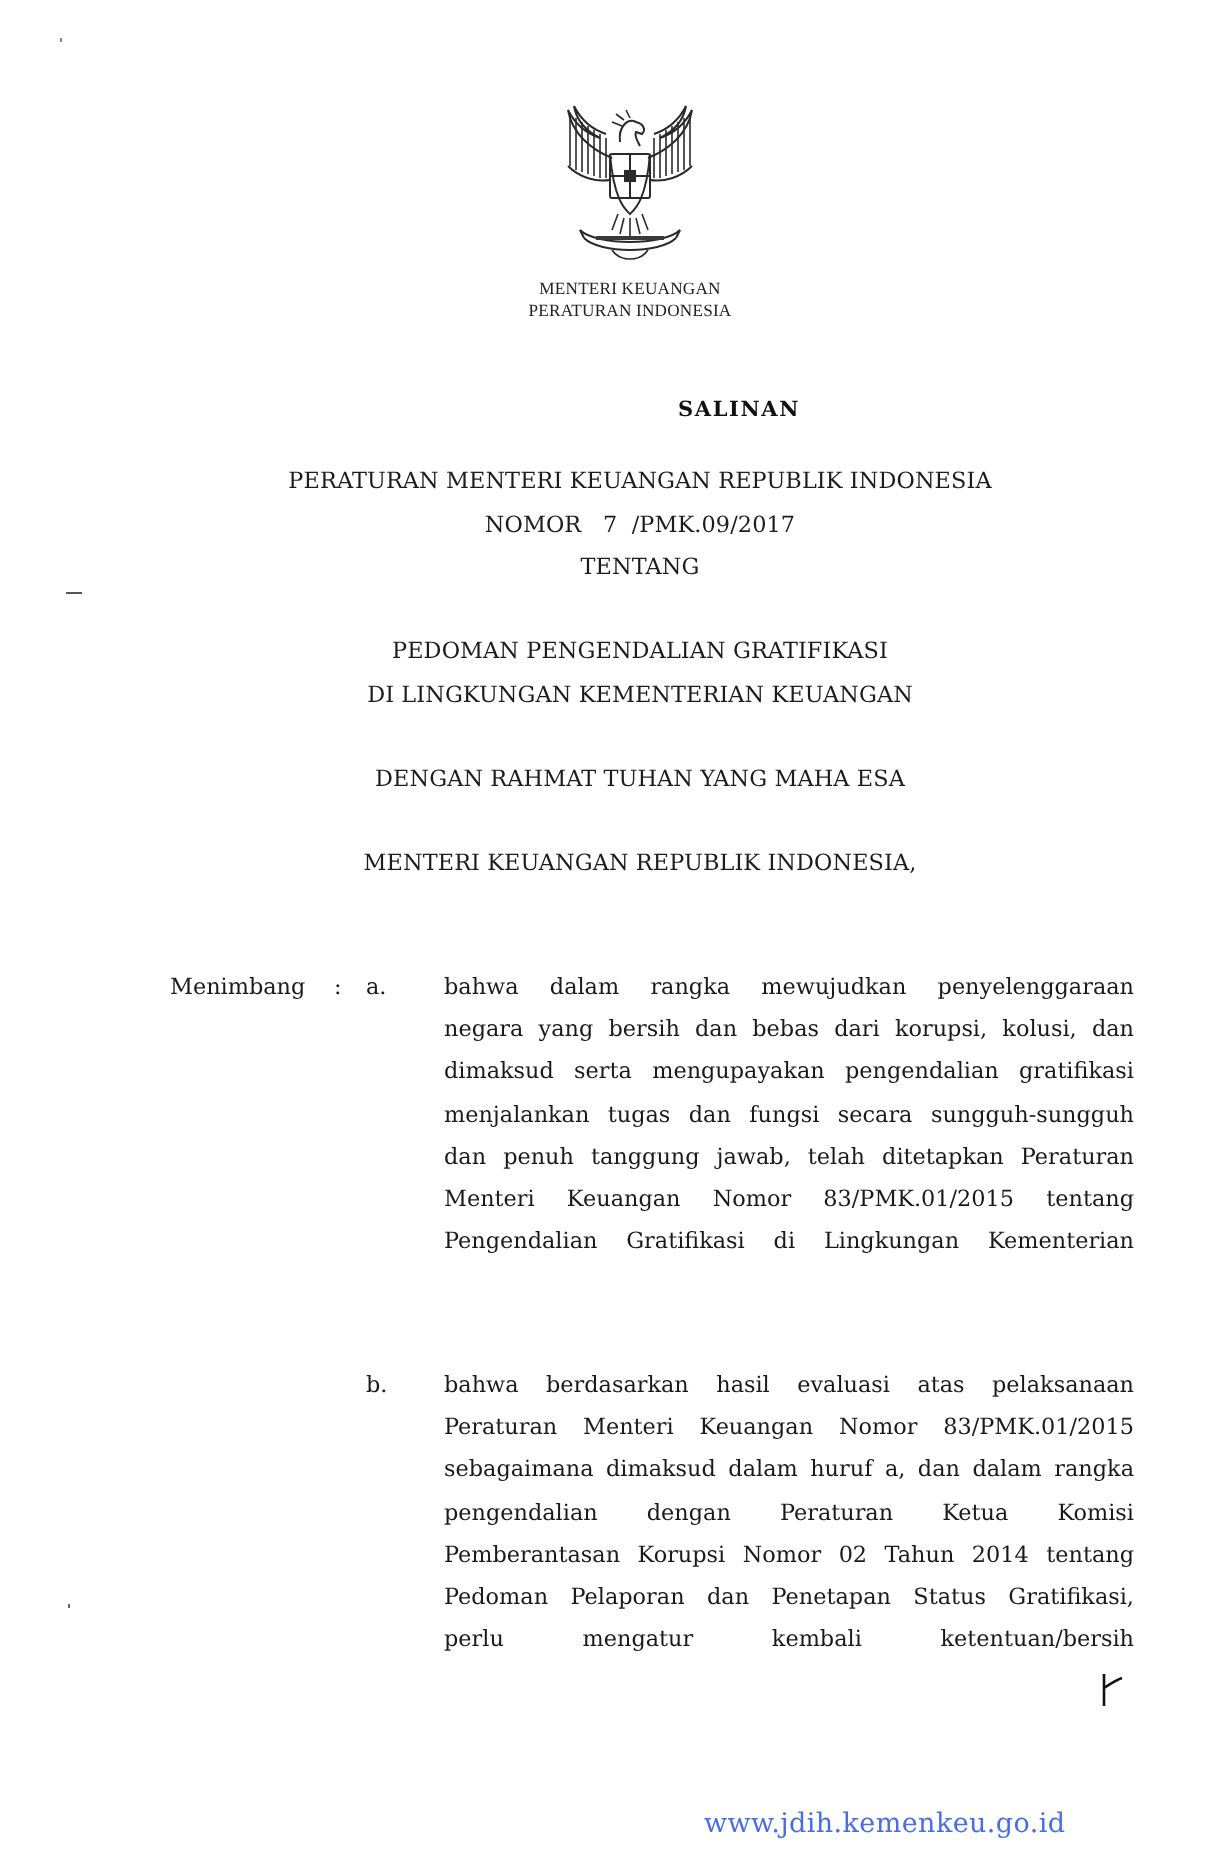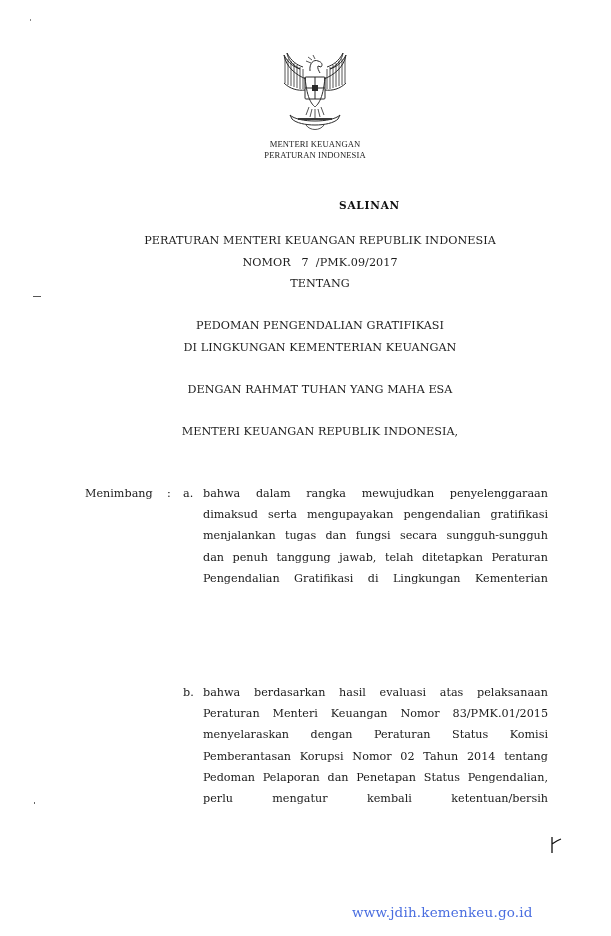--- a/index.html
+++ b/index.html
@@ -69,21 +69,21 @@
       left: 167px;
       top: 487px;
       font-size: 11.2px;
     }
     .item-marker {
       position: absolute;
       font-size: 11.2px;
     }
     .para {
       position: absolute;
-      left: 203px;
+      left: 222px;
       width: 345px;
       font-size: 11.2px;
       line-height: 21.2px;
       text-align: justify;
       text-align-last: auto;
     }
     .para .ln {
       display: block;
       text-align: justify;
       text-align-last: justify;
@@ -159,33 +159,36 @@
 <div class="center-line" style="top:341px;">DI LINGKUNGAN KEMENTERIAN KEUANGAN</div>
 <div class="center-line" style="top:383px;">DENGAN RAHMAT TUHAN YANG MAHA ESA</div>
 <div class="center-line" style="top:425px;">MENTERI KEUANGAN REPUBLIK INDONESIA,</div>
 
 <div class="label-consider">Menimbang</div>
 <div class="colon">:</div>
 
 <div class="item-marker" style="left:183px; top:487px;">a.</div>
 <div class="para" style="top:483px;">
   <span class="ln">bahwa dalam rangka mewujudkan penyelenggaraan</span>
+  <span class="ln">negara yang bersih dan bebas dari korupsi, kolusi, dan</span>
   <span class="ln">dimaksud serta mengupayakan pengendalian gratifikasi</span>
   <span class="ln">menjalankan tugas dan fungsi secara sungguh-sungguh</span>
   <span class="ln">dan penuh tanggung jawab, telah ditetapkan Peraturan</span>
+  <span class="ln">Menteri Keuangan Nomor 83/PMK.01/2015 tentang</span>
   <span class="ln">Pengendalian Gratifikasi di Lingkungan Kementerian</span>
 </div>
 
 <div class="item-marker" style="left:183px; top:686px;">b.</div>
 <div class="para" style="top:682px;">
   <span class="ln">bahwa berdasarkan hasil evaluasi atas pelaksanaan</span>
   <span class="ln">Peraturan Menteri Keuangan Nomor 83/PMK.01/2015</span>
-  <span class="ln">menyelaraskan dengan Peraturan Status Komisi</span>
+  <span class="ln">sebagaimana dimaksud dalam huruf a, dan dalam rangka</span>
+  <span class="ln">pengendalian dengan Peraturan Ketua Komisi</span>
   <span class="ln">Pemberantasan Korupsi Nomor 02 Tahun 2014 tentang</span>
-  <span class="ln">Pedoman Pelaporan dan Penetapan Status Pengendalian,</span>
+  <span class="ln">Pedoman Pelaporan dan Penetapan Status Gratifikasi,</span>
   <span class="ln">perlu mengatur kembali ketentuan/bersih</span>
 </div>
 
 <svg class="handmark" viewBox="0 0 14 18">
   <path d="M3 1 L3 17 M3 8 C6 6, 9 4, 12 3" fill="none" stroke="#111" stroke-width="1.3"></path>
 </svg>
 
 <div class="mark" style="left:33px; top:296px; width:8px; height:1px;"></div>
 <div class="mark" style="left:30px; top:19px; width:1px; height:2px; background:#888;"></div>
 <div class="mark" style="left:34px; top:802px; width:1px; height:2px; background:#666;"></div>

